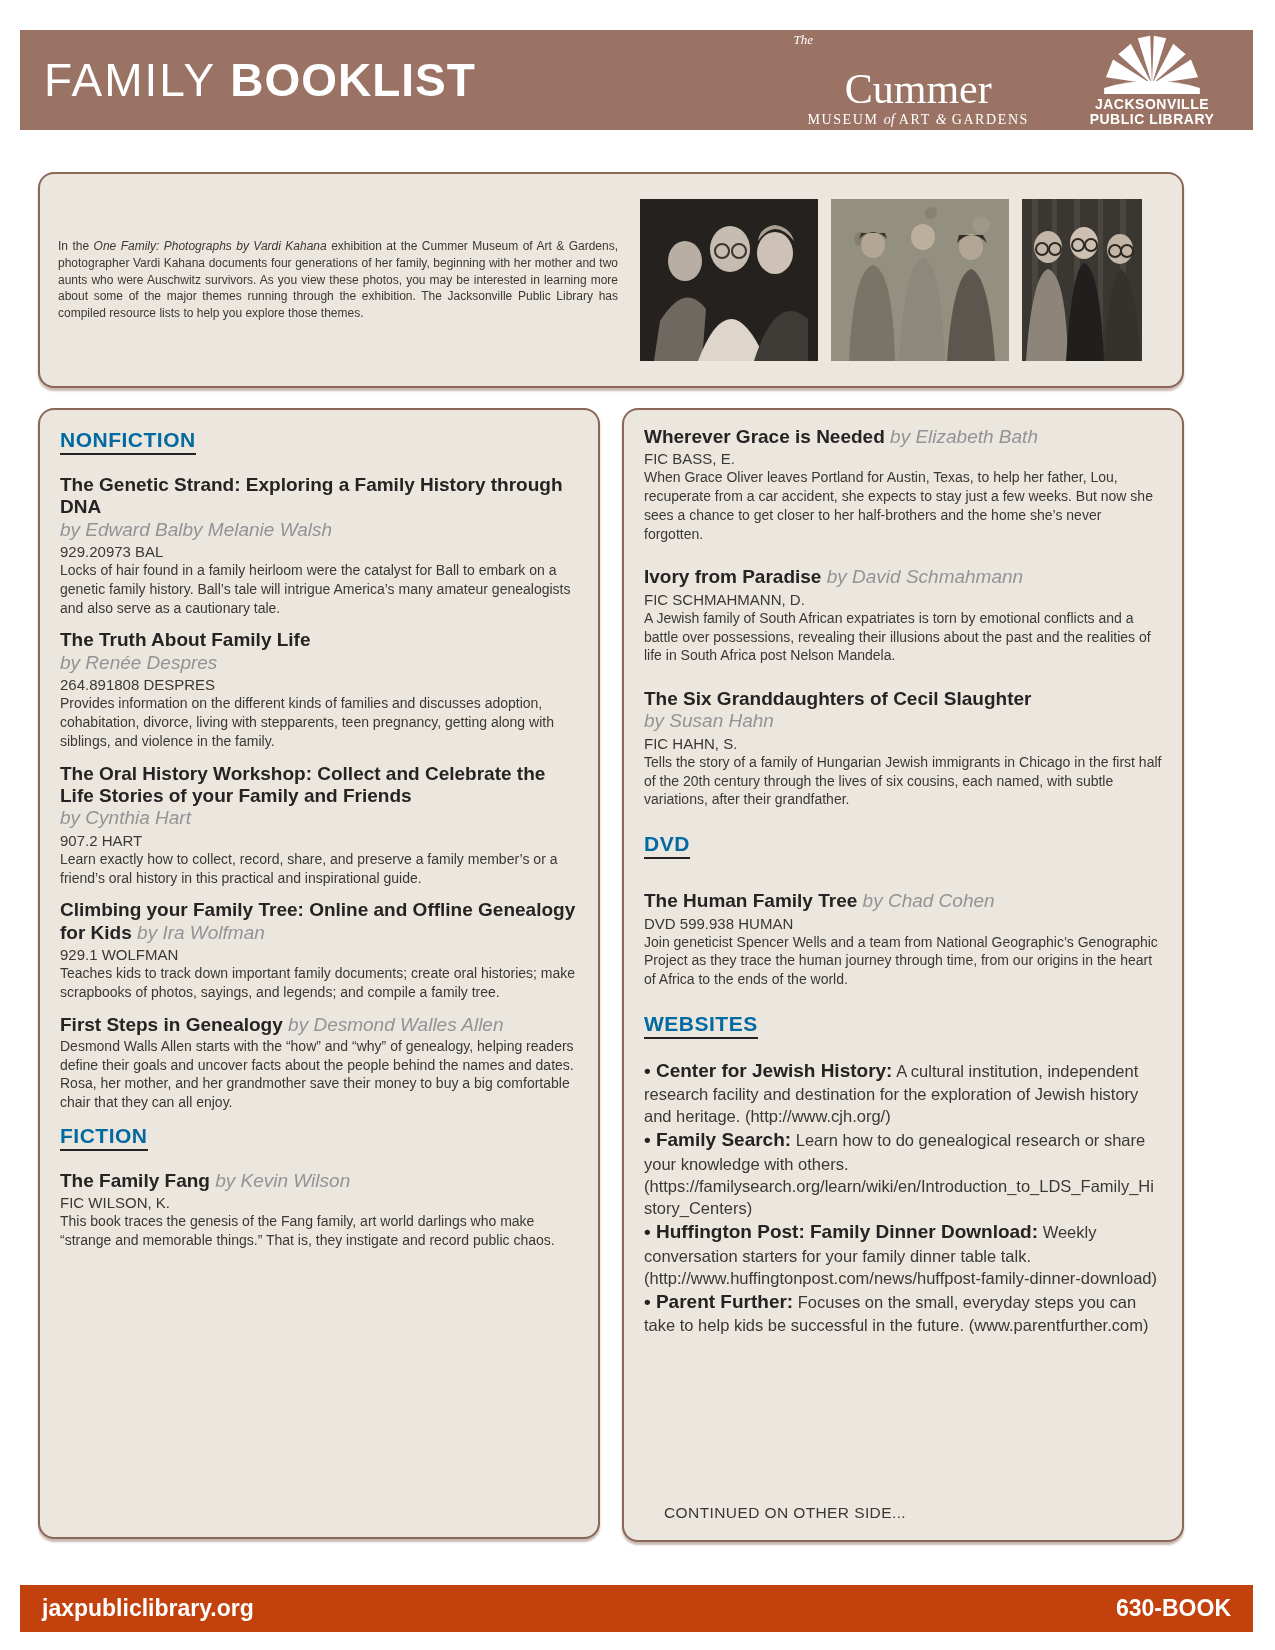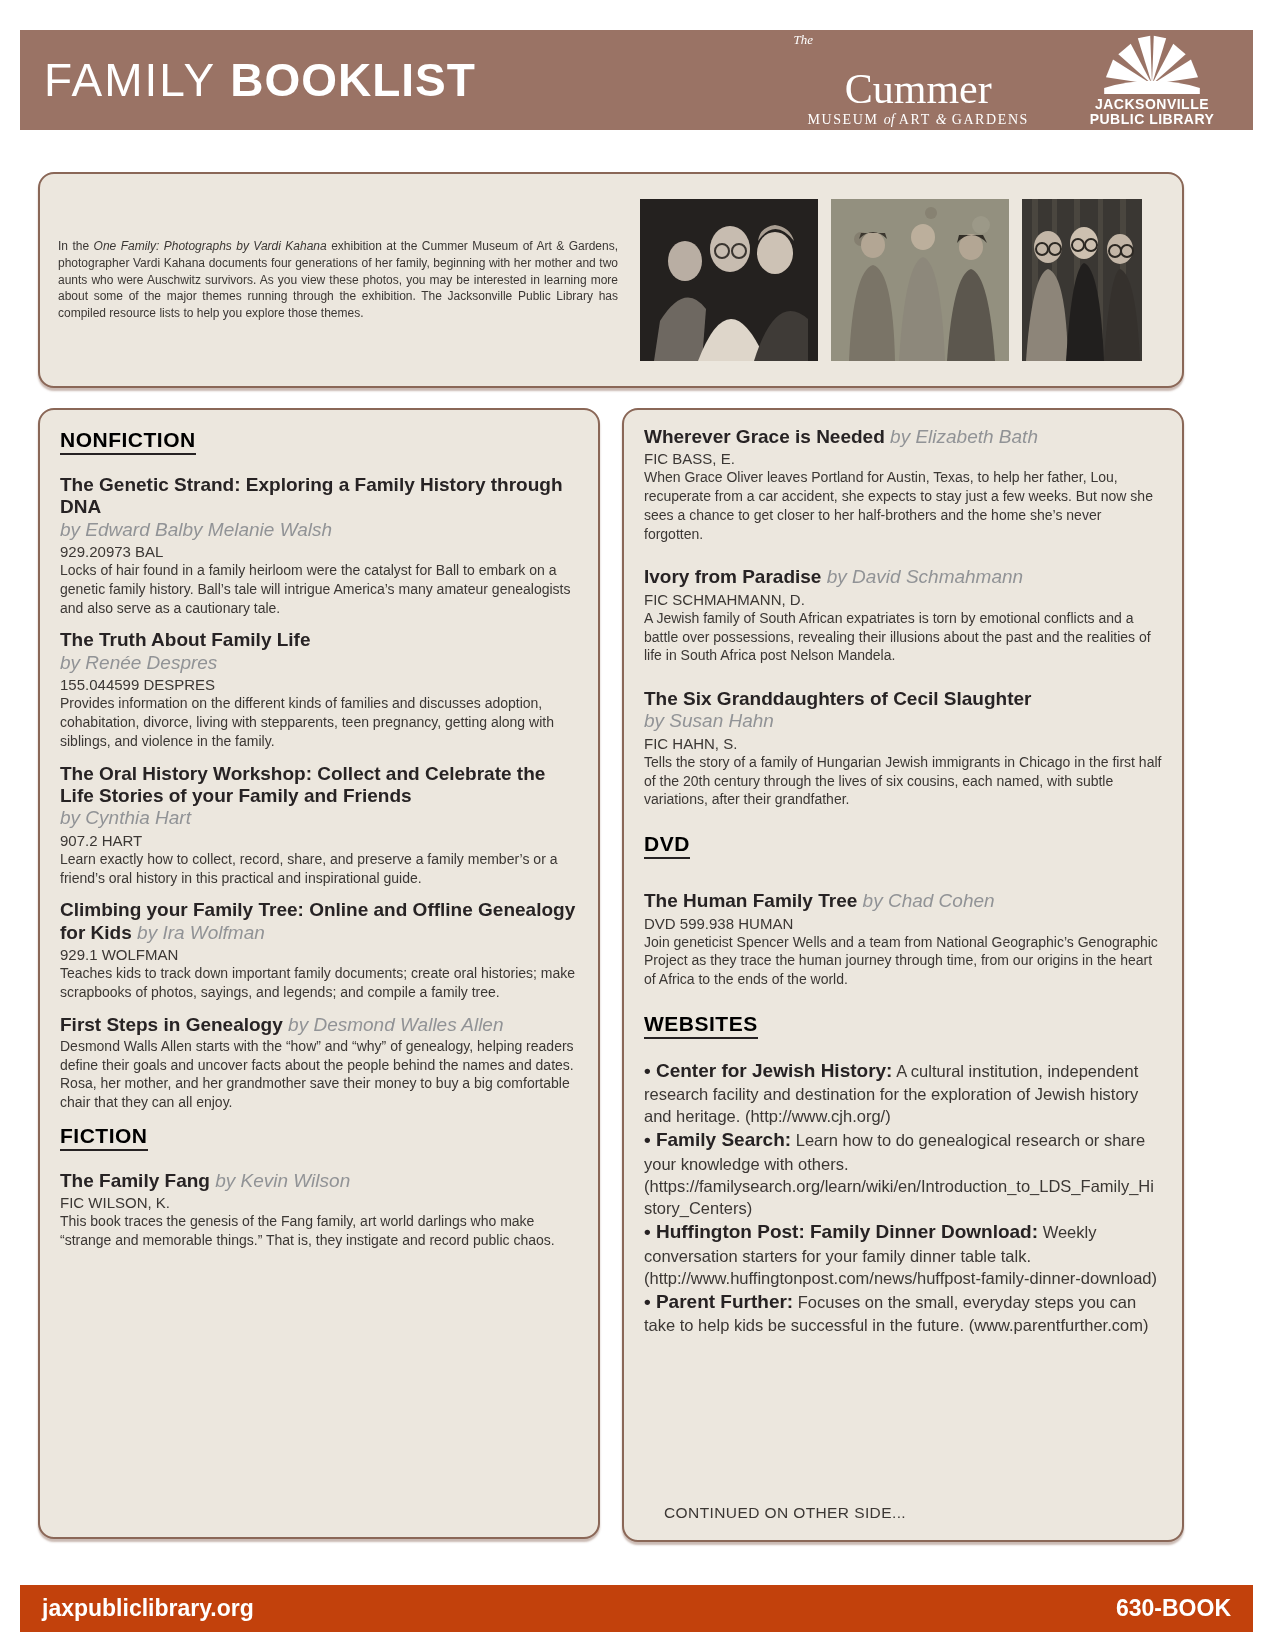--- a/index.html
+++ b/index.html
@@ -32,21 +32,21 @@
               text-align:justify;box-sizing:border-box;}
   .intro-text i{font-style:italic;}
   .photos{display:flex;gap:13px;align-items:center;margin-left:14px;}
   .photo{height:162px;overflow:hidden;background:#555;flex:0 0 auto;}
   .photo svg{display:block;}
 
   
   .col-left{left:38px;top:408px;width:562px;height:1131px;padding:14px 20px;}
   .col-right{left:622px;top:408px;width:562px;height:1134px;padding:14px 20px;
              display:flex;flex-direction:column;}
-  .sec-head{font-size:21px;font-weight:800;color:#000000;letter-spacing:.5px;margin:12px 0 22px;}
+  .sec-head{font-size:21px;font-weight:800;color:#0369a1;letter-spacing:.5px;margin:12px 0 22px;}
   .sec-head span{border-bottom:2.5px solid #262223;padding-bottom:2px;}
   .sec-head.first{margin-top:4px;}
   .book{margin:0 0 11px;}
   .bt{margin:12px 0 1px;font-size:19px;line-height:1.18;color:#272324;font-weight:700;}
   .bt .a{font-weight:400;font-style:italic;color:#919396;}
   .bt.stack .a{display:block;}
   .call{font-size:15px;margin:2px 0 1px;}
   .desc{margin:1px 0 0;font-size:14px;line-height:1.34;}
   .site{margin:0;font-size:16.5px;line-height:1.34;overflow-wrap:anywhere;}
   .site b{font-size:19px;color:#262223;}
@@ -160,21 +160,21 @@
     <h2 class="sec-head first"><span>NONFICTION</span></h2>
 
     <article class="book">
       <h3 class="bt stack"><span class="t">The Genetic Strand: Exploring a Family History through DNA</span> <span class="a">by Edward Balby Melanie Walsh</span></h3>
       <div class="call">929.20973 BAL</div>
       <p class="desc">Locks of hair found in a family heirloom were the catalyst for Ball to embark on a genetic family history. Ball’s tale will intrigue America’s many amateur genealogists and also serve as a cautionary tale.</p>
     </article>
 
     <article class="book">
       <h3 class="bt stack"><span class="t">The Truth About Family Life</span> <span class="a">by Renée Despres</span></h3>
-      <div class="call">155.044599 DESPRES</div>
+      <div class="call">264.891808 DESPRES</div>
       <p class="desc">Provides information on the different kinds of families and discusses adoption, cohabitation, divorce, living with stepparents, teen pregnancy, getting along with siblings, and violence in the family.</p>
     </article>
 
     <article class="book">
       <h3 class="bt stack"><span class="t">The Oral History Workshop: Collect and Celebrate the Life Stories of your Family and Friends</span> <span class="a">by Cynthia Hart</span></h3>
       <div class="call">907.2 HART</div>
       <p class="desc">Learn exactly how to collect, record, share, and preserve a family member’s or a friend’s oral history in this practical and inspirational guide.</p>
     </article>
 
     <article class="book">

